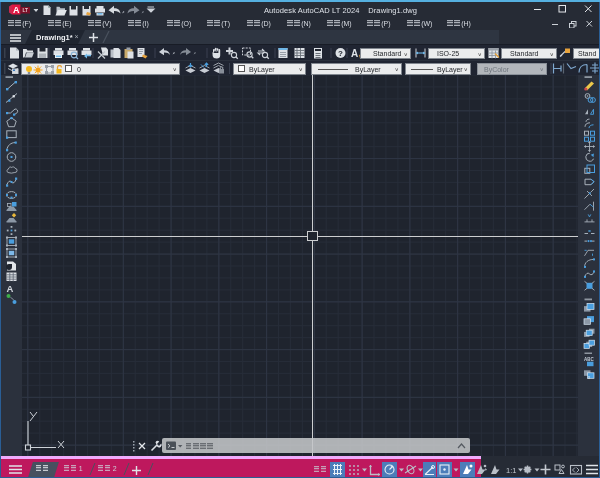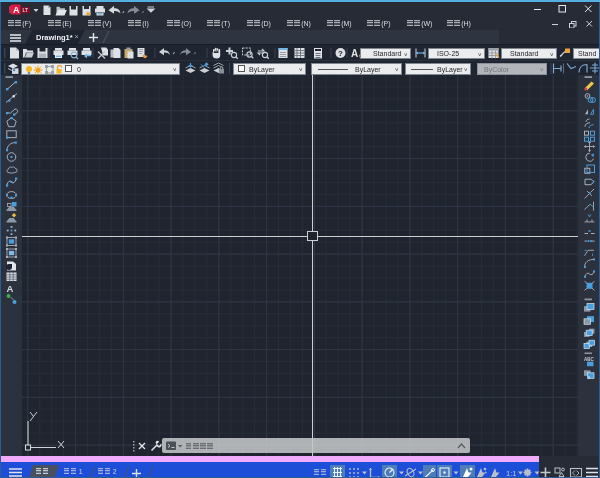--- a/index.html
+++ b/index.html
@@ -42,21 +42,21 @@
  linear-gradient(90deg,#2e3544 1px,transparent 1px),
  linear-gradient(0deg,#2e3544 1px,transparent 1px),
  linear-gradient(90deg,#262c38 1px,transparent 1px),
  linear-gradient(0deg,#262c38 1px,transparent 1px);
 background-size:47.78px 47.78px,47.78px 47.78px,11.945px 11.945px,11.945px 11.945px;
 background-position:5.3px 0,0 36.3px,5.3px 0,0 36.3px}
 #ch-v{position:absolute;left:290px;top:0;width:1px;height:381px;background:#ccced0}
 #ch-h{position:absolute;left:0;top:160.5px;width:556px;height:1px;background:#ccced0}
 #cbox{position:absolute;left:285px;top:155.5px;width:10.5px;height:10.5px;border:1.5px solid #ccced0;background:#1f242e}
 
-#statusbar{left:1px;top:456px;width:538px;height:21px;background:#1d4ed8;border-top:6px solid #f0abfc}
+#statusbar{left:1px;top:456px;width:480px;height:21px;background:#be185d;border-top:3px solid #f0abfc}
 
 #cmdbar{left:128px;top:437px;width:345px;height:16px}
 #cmdinput{position:absolute;left:34px;top:1px;width:308px;height:15px;background:rgba(196,198,200,.88);border-radius:2px}
 </style></head><body>
 <div id="win">
  <div class="abs" id="titlebar">
    <svg class="abs" style="left:7px;top:2px" width="30" height="12">
      <path d="M1 2.5L4 0.5V10.5L1 8.5z" fill="#c9274e"></path>
      <rect x="4" y="0.5" width="8.5" height="10" fill="#e01843"></rect>
      <text x="8.2" y="8.6" font-size="9" font-weight="bold" fill="#fff" text-anchor="middle" font-family="Liberation Sans">A</text>
@@ -73,20 +73,21 @@
      <path d="M41.5 1h8v9.5h-8z M43 1v3h5V1" fill="#dde1e6" stroke="none"></path>
         <path d="M46 7l4 1-1.5 2.5-3.5-1z" fill="#e8a33d" stroke="none"></path>
      <path d="M55.5 3.5v-2.5h7v2.5 M54 3.5h10v4h-10z M55.5 7v3.5h7V7" fill="#dde1e6" stroke="none"></path>
         <rect x="56.5" y="8" width="5" height="1.6" fill="#6fb7e8" stroke="none"></rect>
      <path d="M67.5 5.2l5.5-4.4v2.4c4 0 6 1.7 6.5 5.3-1.6-1.9-3.2-2.7-6.5-2.6v2.9z" fill="#d5dade" stroke="none"></path>
      <path d="M81 8.5l2.5-1.5-1-1z" fill="#b9bfc7" stroke="none"></path>
      <path d="M98.5 5.2L93 0.8v2.4c-4 0-6 1.7-6.5 5.3 1.6-1.9 3.2-2.7 6.5-2.6v2.9z" fill="#848b95" stroke="none"></path>
      <path d="M100.5 8.5l2.5-1.5-1-1z" fill="#878e98" stroke="none"></path>
      <path d="M106.5 2h6.5 M107 4l3 3 3-3z" fill="#ccd1d8" stroke="#ccd1d8" stroke-width="1.2"></path>
    </svg>
+   <div class="abs" id="title-text">Autodesk AutoCAD LT 2024&nbsp;&nbsp;&nbsp;&nbsp;Drawing1.dwg</div>
    <svg class="abs" style="left:533px;top:3px" width="60" height="8" stroke="#e4e7eb" stroke-width="1" fill="none">
      <path d="M0 4.5h7"></path>
         <rect x="25" y="0.5" width="6.5" height="6.5"></rect>
         <path d="M51 0.5l6.5 6.5M57.5 0.5L51 7"></path>
    </svg>
  </div>
  <div class="abs" id="menubar">
   <span class="mi" style="left:6px"><i class="cj"></i><i class="cj"></i>(F)</span>
   <span class="mi" style="left:46px"><i class="cj"></i><i class="cj"></i>(E)</span>
   <span class="mi" style="left:86px"><i class="cj"></i><i class="cj"></i>(V)</span>

